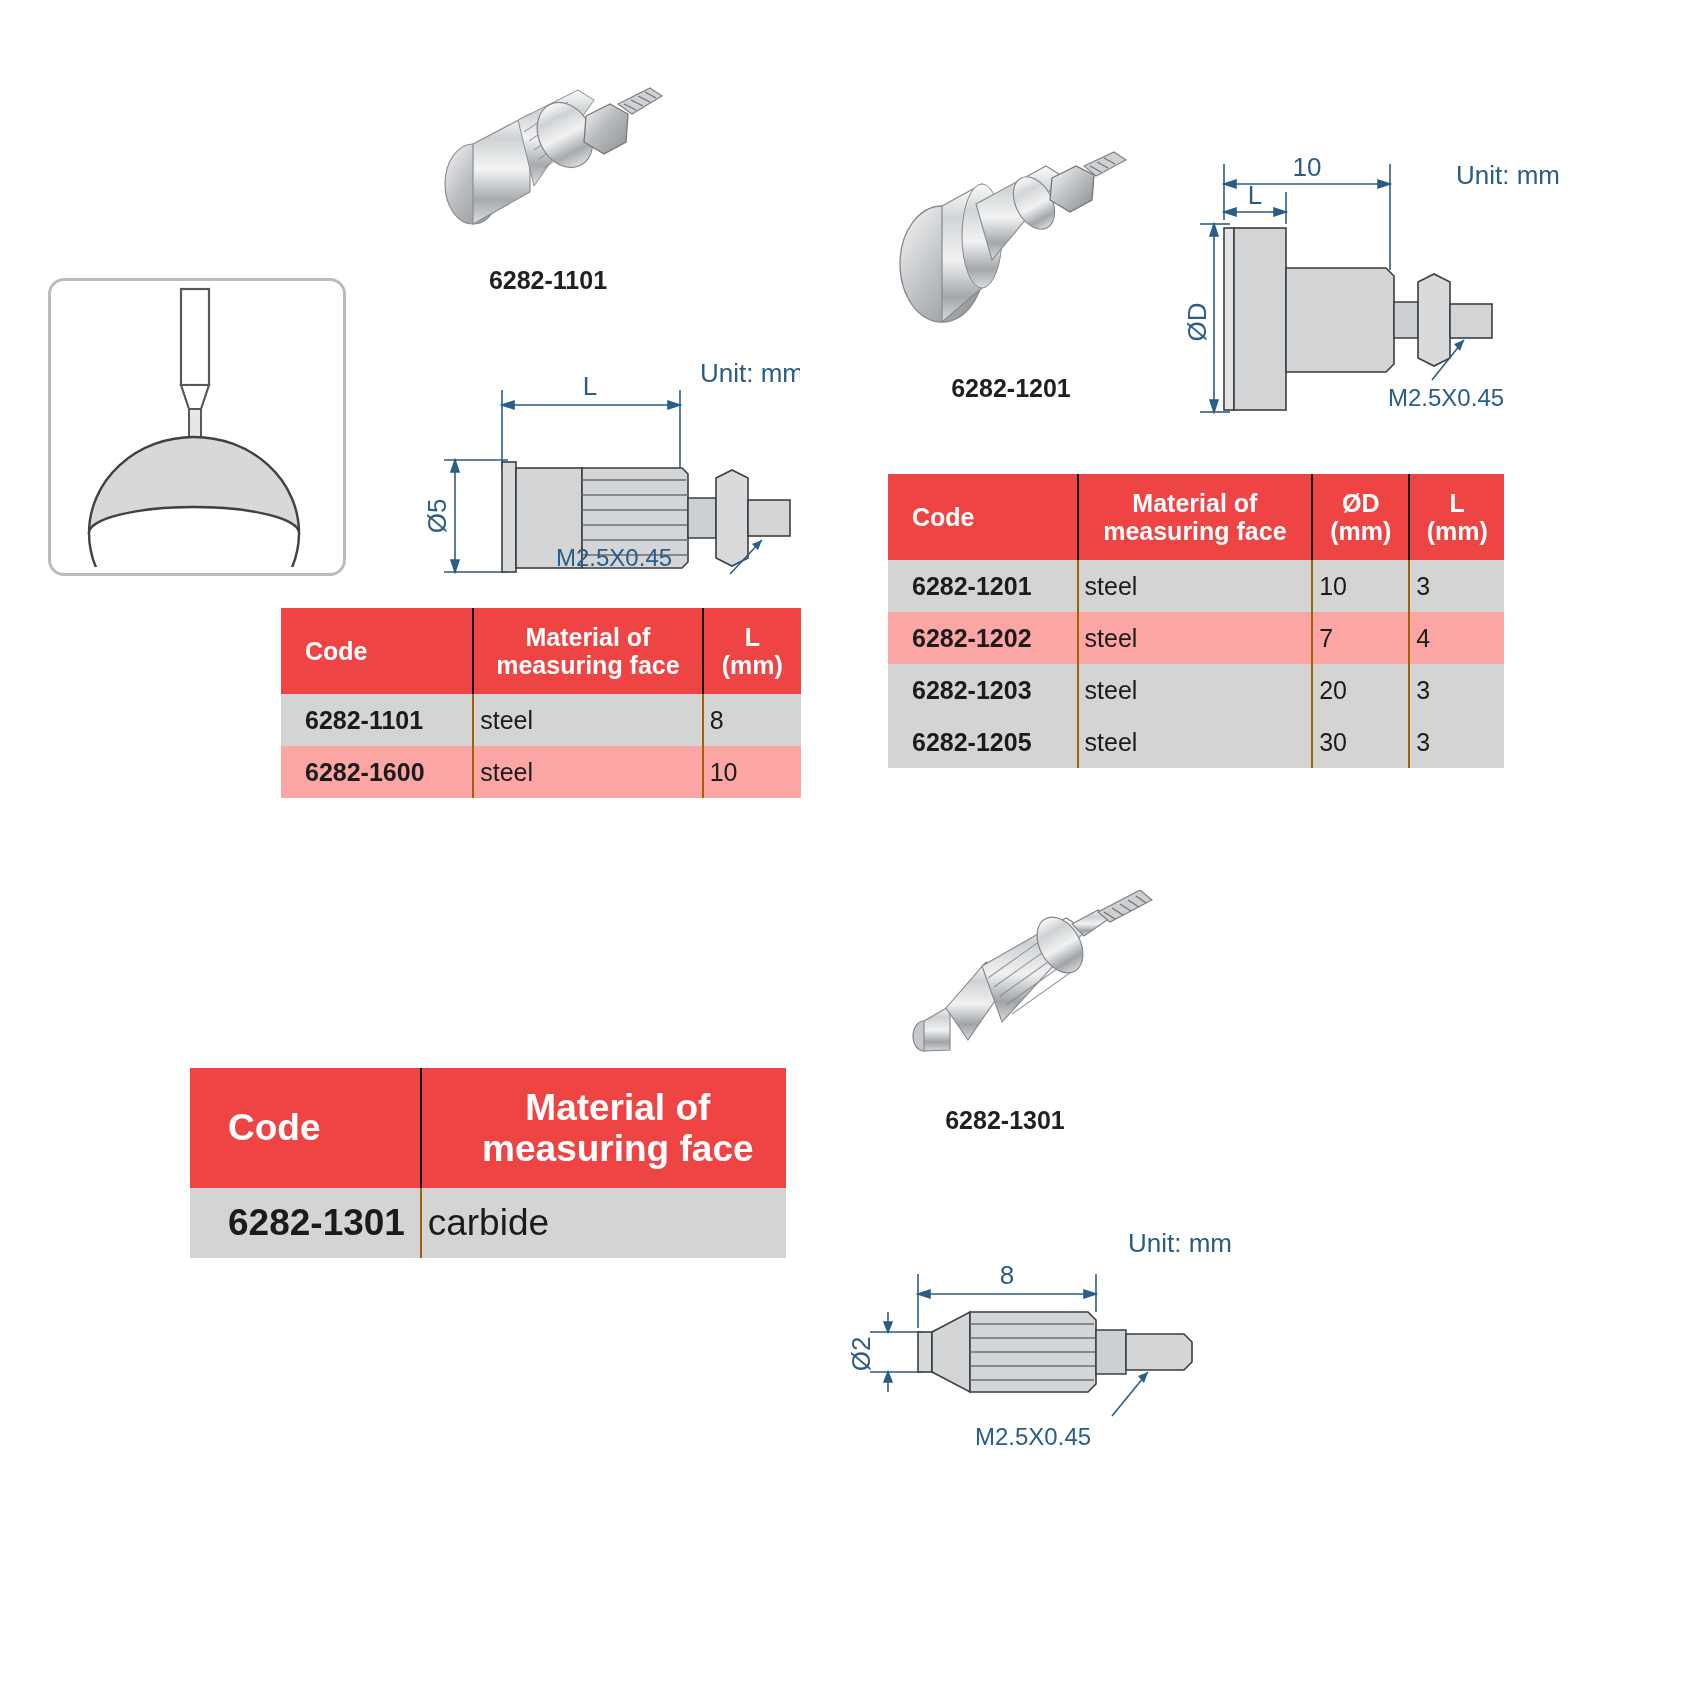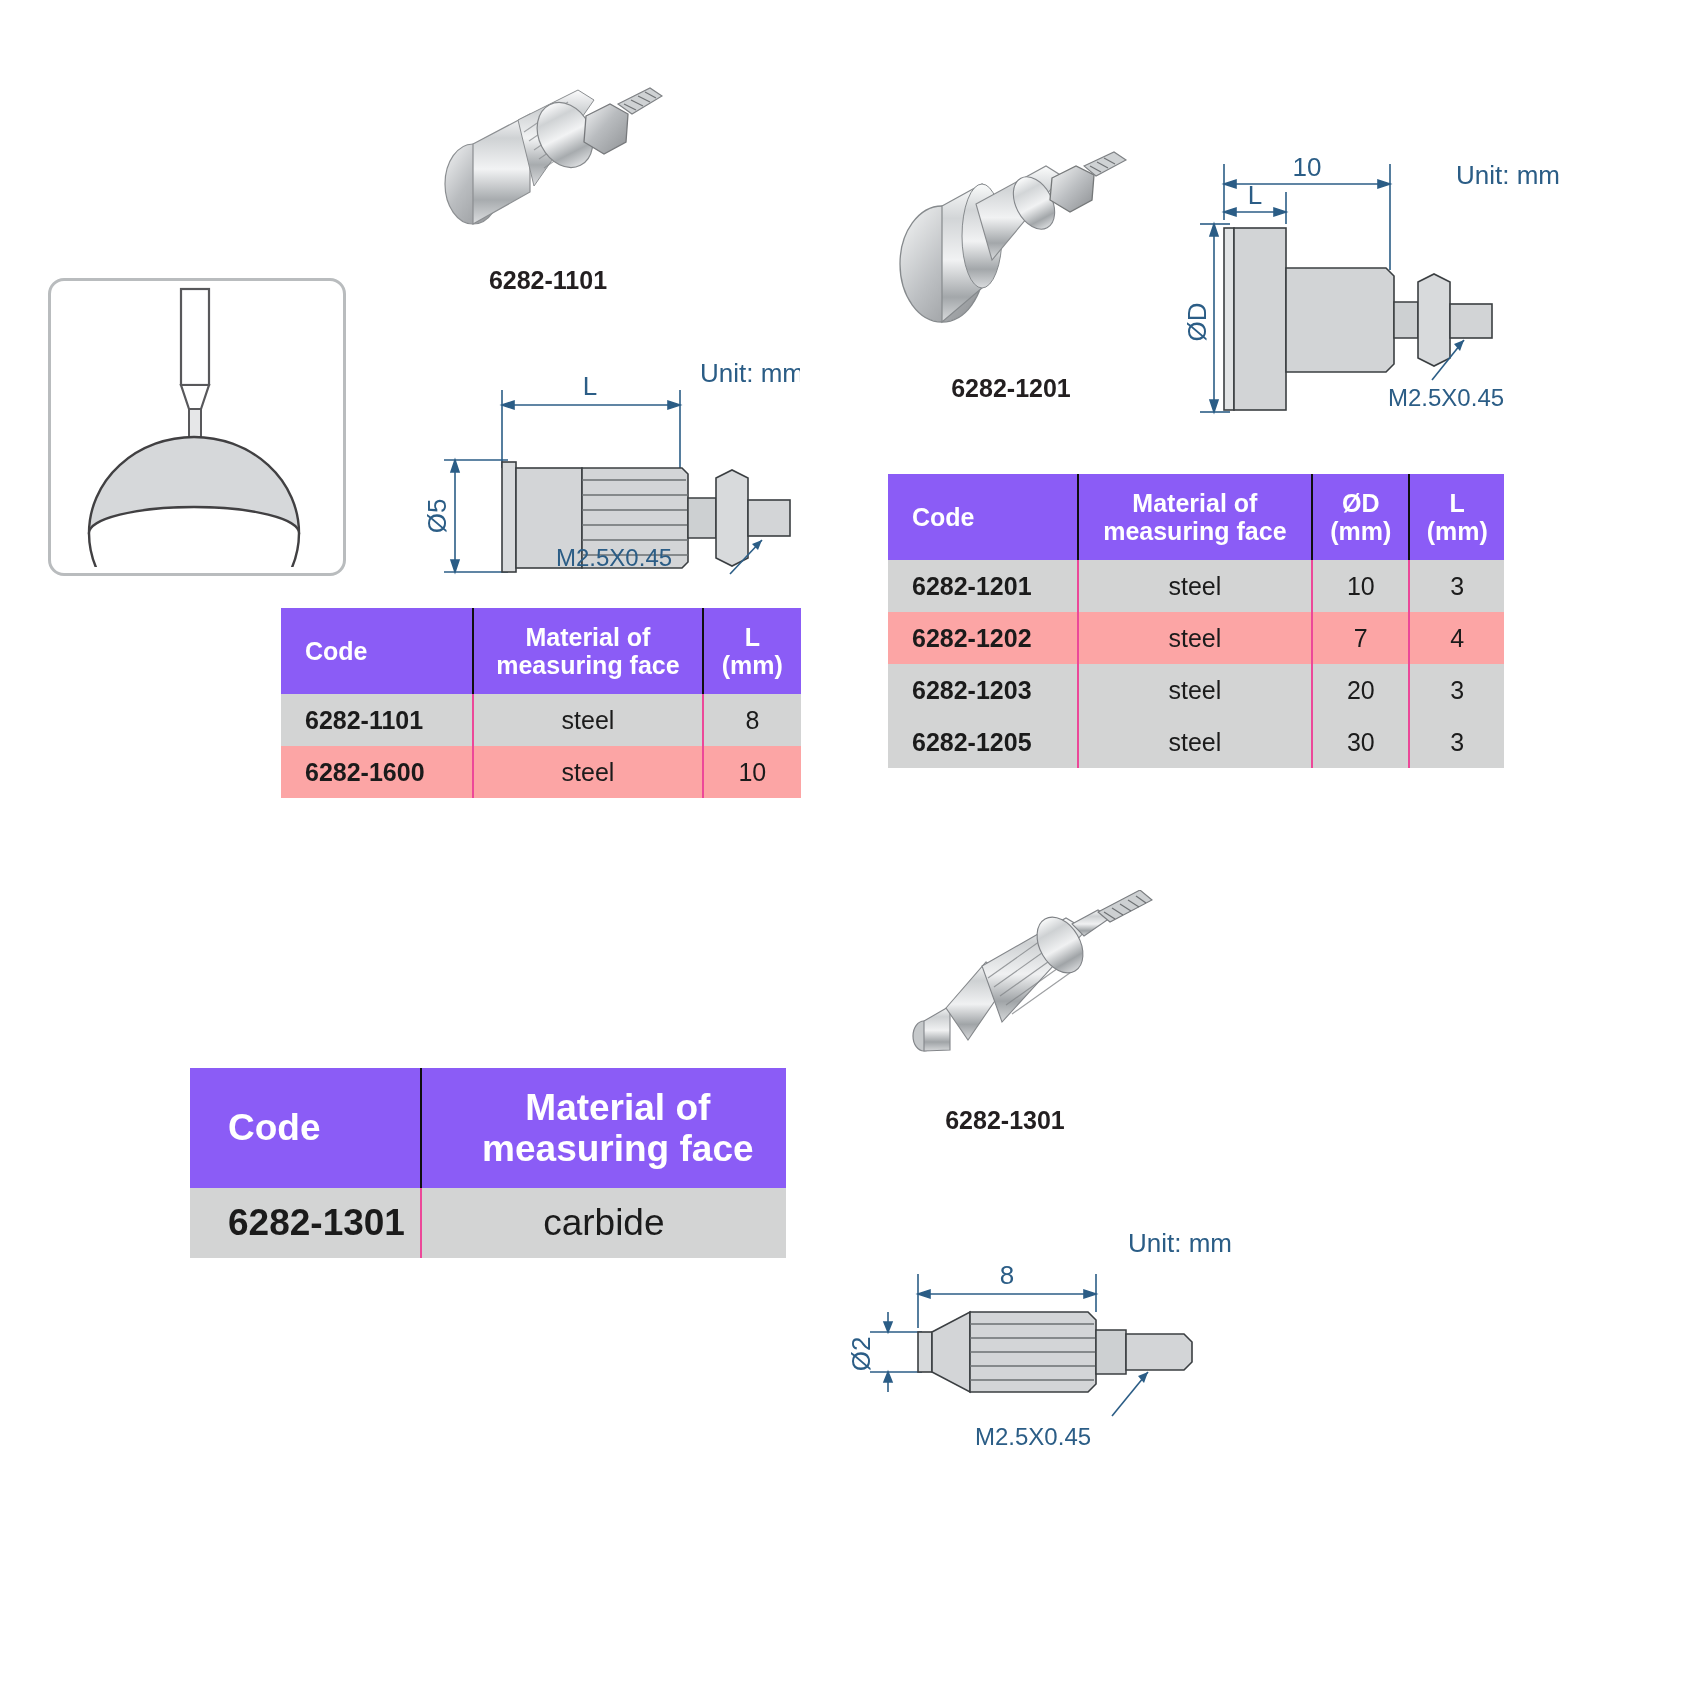--- a/index.html
+++ b/index.html
@@ -38,33 +38,33 @@
   .dwg { position: absolute; }
   .dwg svg { display: block; }
 
   
   .tbl {
     position: absolute;
     border-collapse: collapse;
     font-family: "Liberation Sans", sans-serif;
   }
   .tbl th {
-    background: #8b5cf6;
+    background: #ef4444;
     color: #ffffff;
     font-weight: bold;
     text-align: center;
     line-height: 1.12;
     padding: 6px 6px;
     border-left: 2px solid #0f0f0f;
     vertical-align: middle;
   }
   .tbl th:first-child { border-left: none; text-align: left; padding-left: 24px; }
   .tbl td {
-    text-align: center;
-    border-left: 2px solid #ec4899;
+    text-align: left;
+    border-left: 2px solid #a16207;
     padding: 5px 6px;
     color: #1b1b1b;
     vertical-align: middle;
   }
   .tbl td:first-child {
     border-left: none;
     font-weight: bold;
     text-align: left;
     padding-left: 24px;
   }

